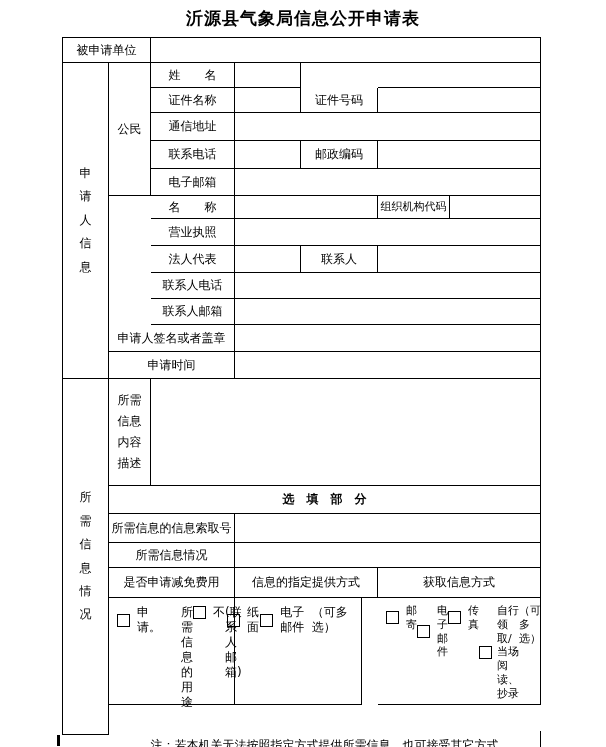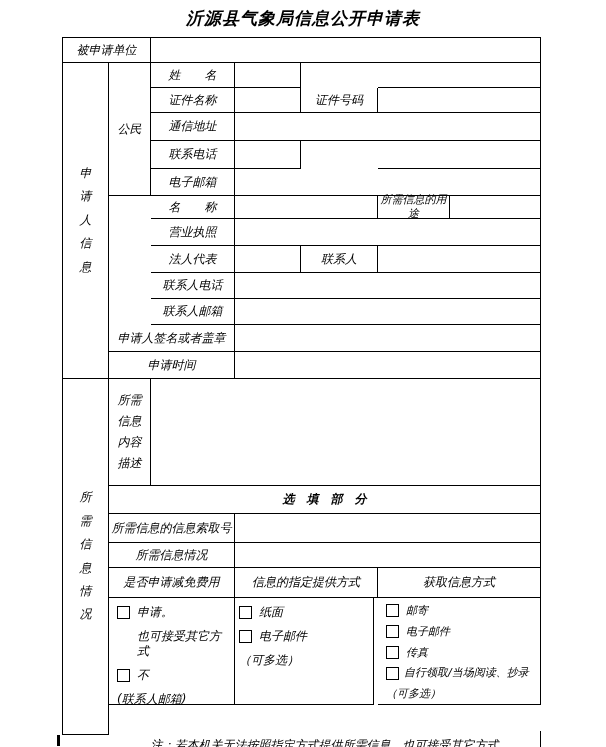--- a/index.html
+++ b/index.html
@@ -1,31 +1,31 @@
 <!DOCTYPE html>
 <html><head>
 <meta charset="utf-8">
 <style>
   html,body{margin:0;padding:0;background:#fff;}
   #page{position:relative;width:606px;height:747px;background:#fff;
-        font-family:"DejaVu Sans",sans-serif;color:#000;overflow:hidden;font-style:italic;}
+        font-family:"DejaVu Sans",sans-serif;color:#000;overflow:hidden;}
   #doc-title{position:absolute;left:0;top:7px;width:100%;text-align:center;
         font-size:17px;font-weight:bold;letter-spacing:1px;}
   #form-table{position:absolute;left:62px;top:37px;width:478px;height:697px;
         border-left:1px solid #000;border-top:1px solid #000;}
   .cell{position:absolute;box-sizing:border-box;
         border-right:1px solid #000;border-bottom:1px solid #000;
         font-size:12px;display:flex;align-items:center;justify-content:center;
         line-height:1.25;}
   .lbl{text-align:center;}
   .val{justify-content:flex-start;}
   .wrap2{width:26px;word-break:break-all;text-align:center;line-height:1.75;}
   .wrap1{width:13px;word-break:break-all;text-align:center;line-height:1.95;}
   .bold{font-weight:bold;}
-  .cbcell{flex-direction:column;align-items:flex-start;justify-content:flex-start;
+  .cbcell{flex-direction:row;align-items:flex-start;justify-content:flex-start;
         padding:7px 4px 0 8px;}
   .cbline{display:flex;align-items:center;gap:7px;margin-bottom:9px;}
   .box{display:inline-block;width:11px;height:11px;border:1px solid #000;flex:0 0 auto;}
   .indent{padding-left:20px;}
   .small3{font-size:11px;}
   .notecell{font-size:12px;margin-top:26px;}
   #text-cursor{position:absolute;left:57px;top:735px;width:3px;height:11px;background:#000;}
 </style>
 </head>
 <body>
@@ -51,29 +51,30 @@
     <div class="cell lbl" style="left:88px;top:50px;width:84px;height:25px">证件名称</div>
     <div class="cell val" style="left:172px;top:50px;width:66px;height:25px"></div>
     <div class="cell lbl" style="left:238px;top:50px;width:77px;height:25px">证件号码</div>
     <div class="cell val" style="left:315px;top:50px;width:163px;height:25px"></div>
 
     <div class="cell lbl" style="left:88px;top:75px;width:84px;height:28px">通信地址</div>
     <div class="cell val" style="left:172px;top:75px;width:306px;height:28px"></div>
 
     <div class="cell lbl" style="left:88px;top:103px;width:84px;height:28px">联系电话</div>
     <div class="cell val" style="left:172px;top:103px;width:66px;height:28px"></div>
+    <div class="cell lbl" style="left:238px;top:103px;width:77px;height:28px">邮政编码</div>
     <div class="cell val" style="left:315px;top:103px;width:163px;height:28px"></div>
 
     <div class="cell lbl" style="left:88px;top:131px;width:84px;height:27px">电子邮箱</div>
     <div class="cell val" style="left:172px;top:131px;width:306px;height:27px"></div>
 
 
     <div class="cell lbl" style="left:88px;top:158px;width:84px;height:23px">名　　称</div>
     <div class="cell val" style="left:172px;top:158px;width:143px;height:23px"></div>
-    <div class="cell lbl" style="left:315px;top:158px;width:72px;height:23px;font-size:11px">所需信息的用途</div>
+    <div class="cell lbl" style="left:315px;top:158px;width:72px;height:23px;font-size:11px">组织机构代码</div>
     <div class="cell val" style="left:387px;top:158px;width:91px;height:23px"></div>
 
     <div class="cell lbl" style="left:88px;top:181px;width:84px;height:27px">营业执照</div>
     <div class="cell val" style="left:172px;top:181px;width:306px;height:27px"></div>
 
     <div class="cell lbl" style="left:88px;top:208px;width:84px;height:27px">法人代表</div>
     <div class="cell val" style="left:172px;top:208px;width:66px;height:27px"></div>
     <div class="cell lbl" style="left:238px;top:208px;width:77px;height:27px">联系人</div>
     <div class="cell val" style="left:315px;top:208px;width:163px;height:27px"></div>
 
@@ -109,32 +110,32 @@
     <div class="cell lbl" style="left:46px;top:530px;width:126px;height:30px">是否申请减免费用</div>
     <div class="cell lbl" style="left:172px;top:530px;width:143px;height:30px">信息的指定提供方式</div>
     <div class="cell lbl" style="left:315px;top:530px;width:163px;height:30px">获取信息方式</div>
 
     <div class="cell cbcell" style="left:46px;top:560px;width:126px;height:107px">
       <div class="cbline">
         <span class="box"></span>
         <span>申请。</span>
       </div>
       <div class="cbline indent">
-        <span>也可接受其它方式</span>
+        <span>所需信息的用途</span>
       </div>
       <div class="cbline">
         <span class="box"></span>
         <span>不</span>
       </div>
       <div class="cbline">
         <span>(联系人邮箱)</span>
       </div>
     </div>
 
-    <div class="cell cbcell" style="left:168px;top:560px;width:143px;height:107px">
+    <div class="cell cbcell" style="left:156px;top:560px;width:143px;height:107px">
       <div class="cbline">
         <span class="box"></span>
         <span>纸面</span>
       </div>
       <div class="cbline">
         <span class="box"></span>
         <span>电子邮件</span>
       </div>
       <div class="cbline">
         <span>（可多选）</span>

